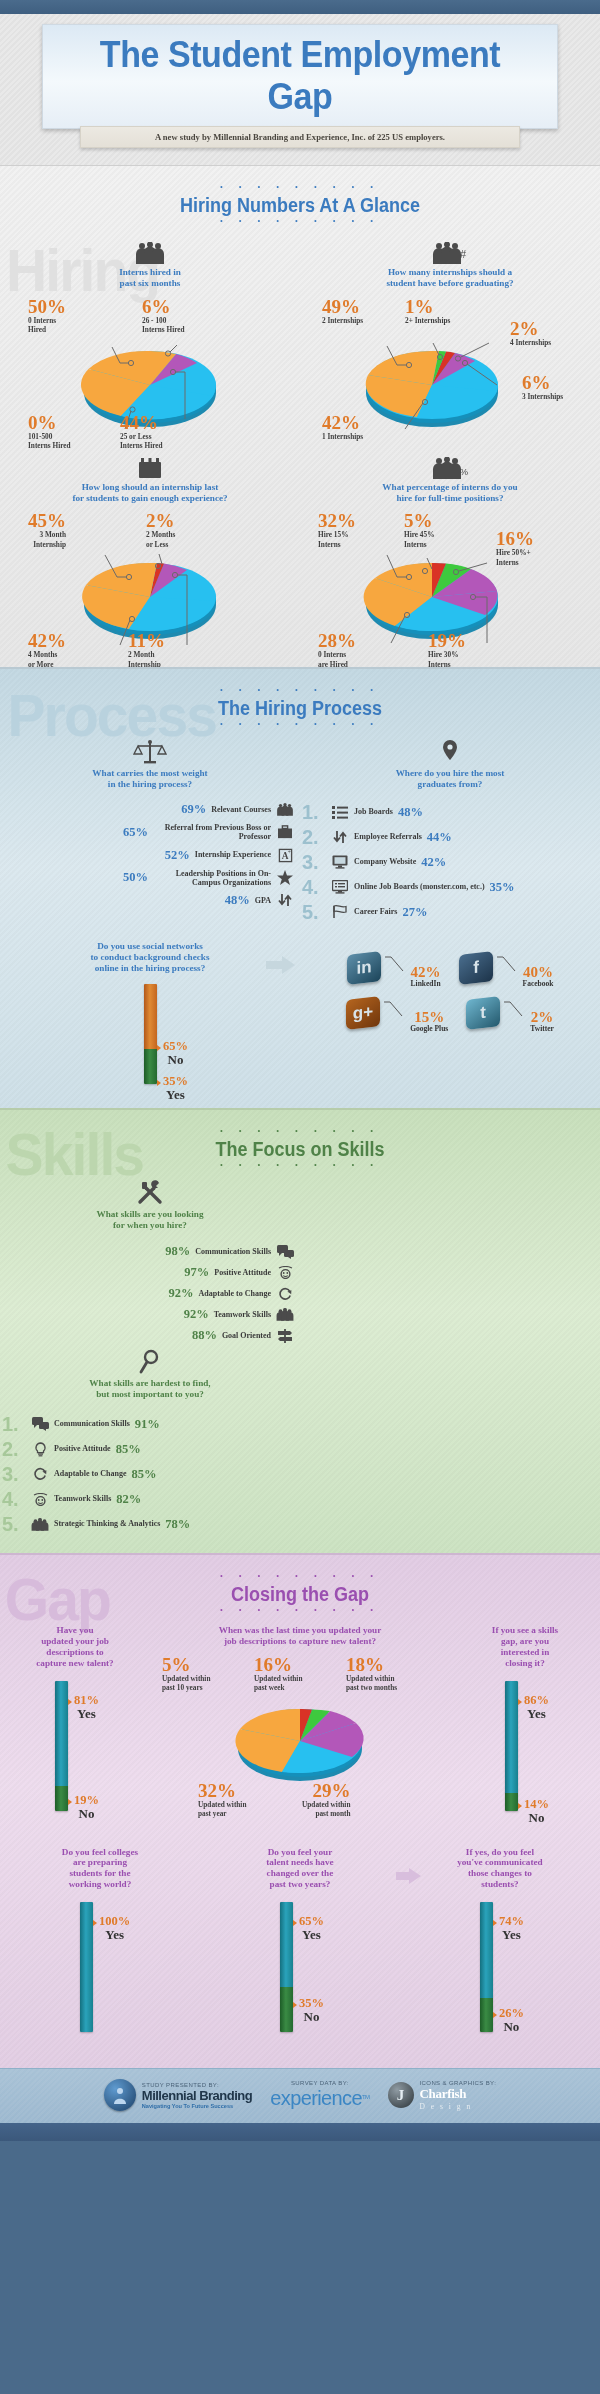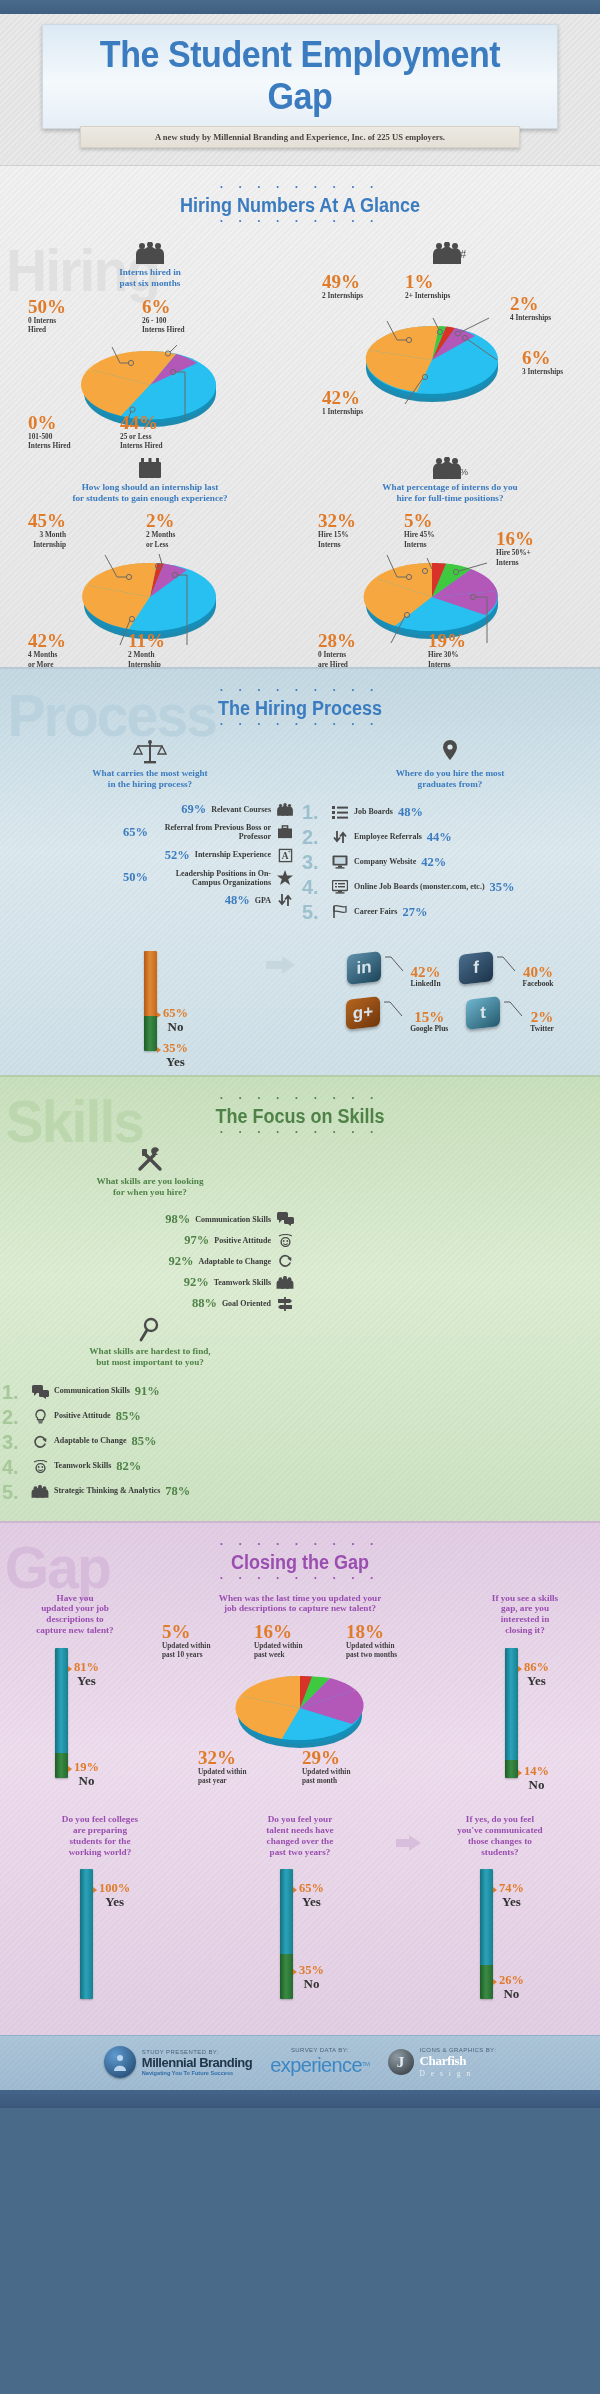--- a/index.html
+++ b/index.html
@@ -305,20 +305,21 @@
           <svg width="38" height="22" viewBox="0 0 38 22">
               <circle cx="8" cy="4" r="3" fill="#4b4b4b"></circle>
               <circle cx="16" cy="2.6" r="3" fill="#4b4b4b"></circle>
               <circle cx="24" cy="4" r="3" fill="#4b4b4b"></circle>
               <path d="M2 22V12a6 6 0 0 1 12 0v10z" fill="#4b4b4b"></path>
               <path d="M10 22V10.5a6 6 0 0 1 12 0V22z" fill="#4b4b4b"></path>
               <path d="M18 22V12a6 6 0 0 1 12 0v10z" fill="#4b4b4b"></path>
               <text x="29" y="16" font-size="11" font-family="Liberation Sans" fill="#4b4b4b">#</text>
             </svg>
         </div>
+        <div class="q-text">How many internships should a<br>student have before graduating?</div>
 
         <div class="pie-wrap" style="height:140px;margin-top:8px;">
           <div class="stat" style="left:22px;top:0;">
             <div class="pct pct-lg">49%</div>
             <div class="cap">2 Internships</div>
           </div>
           <div class="stat" style="left:105px;top:0;">
             <div class="pct pct-lg">1%</div>
             <div class="cap">2+ Internships</div>
           </div>
@@ -648,20 +649,21 @@
               </span>
             <span class="lbl">Career Fairs</span>
             <span class="p">27%</span>
           </div>
         </div>
       </div>
     </div>
 
     <div class="row2" style="margin-top:14px;">
       <div class="half">
+        <div class="q-text">Do you use social networks<br>to conduct background checks<br>online in the hiring process?</div>
         <div style="position:relative;height:110px;margin-top:10px;">
           <div class="bar" style="position:absolute;left:50%;margin-left:-6px;top:0;height:100px;">
             <div class="seg seg-orange" style="height:65px;"></div>
             <div class="seg seg-green" style="height:35px;"></div>
           </div>
           <div class="arrow-l" style="left:50%;margin-left:7px;top:61px;"></div>
           <div class="bar-label" style="left:50%;margin-left:13px;top:56px;">
             <div class="v">65%</div>
             <div class="n">No</div>
           </div>
@@ -956,21 +958,21 @@
             <path d="M80 42 L136 24 A62 32 0 0 0 110 12 Z" fill="#b357b9"></path>
             <path d="M80 42 L110 12 A62 32 0 0 0 92 10.4 Z" fill="#3ec93e"></path>
             <path d="M80 42 L92 10.4 A62 32 0 0 0 80 10 Z" fill="#d93226"></path>
           </svg>
 
           <div class="stat" style="left:48px;top:126px;">
             <div class="pct pct-lg">32%</div>
             <div class="cap">Updated within</div>
             <div class="cap">past year</div>
           </div>
-          <div class="stat" style="left:152px;top:126px;">
+          <div class="stat" style="left:152px;top:126px;text-align:right;">
             <div class="pct pct-lg">29%</div>
             <div class="cap">Updated within</div>
             <div class="cap">past month</div>
           </div>
         </div>
       </div>
 
       <div style="width:25%;text-align:center;position:relative;">
         <div class="q-text purple" style="padding:0 6px;">If you see a skills<br>gap, are you<br>interested in<br>closing it?</div>
         <div style="position:relative;height:150px;margin-top:12px;">

